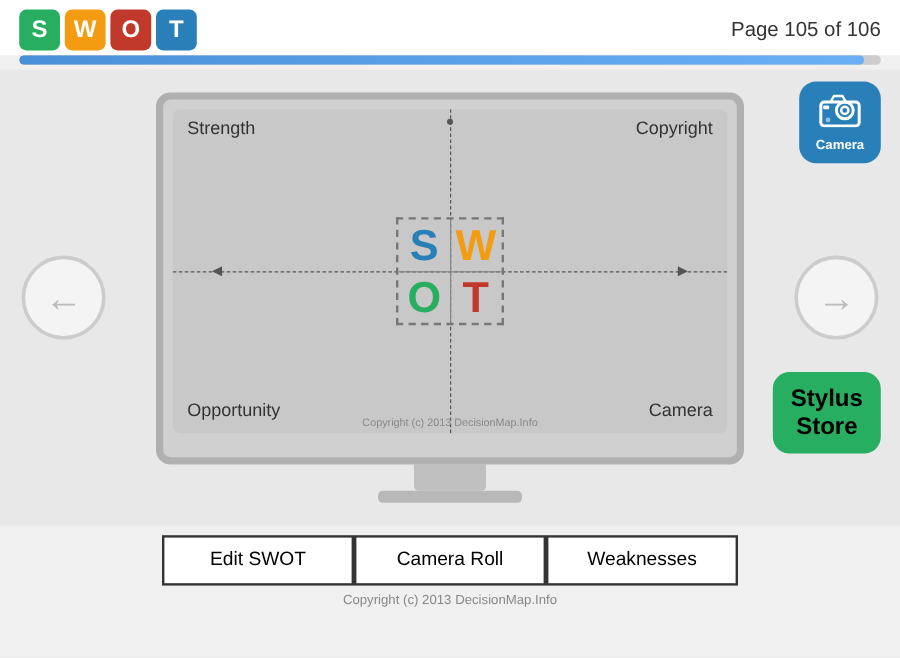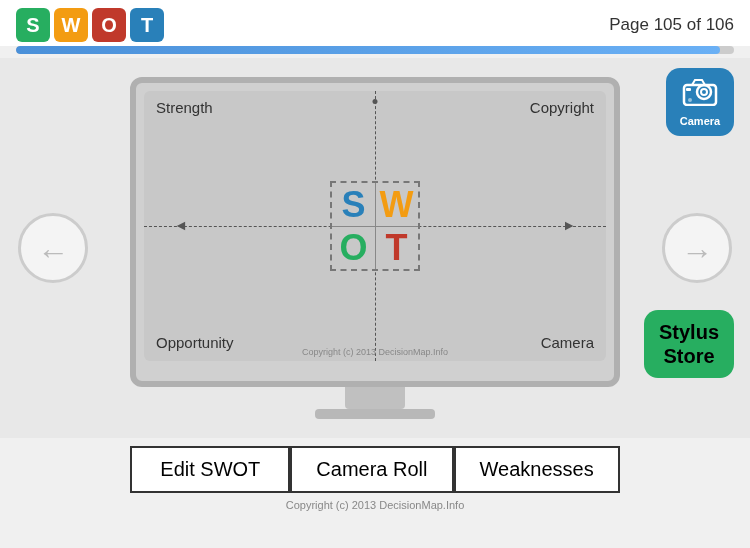--- a/index.html
+++ b/index.html
@@ -322,21 +322,21 @@
       display: flex;
       justify-content: center;
       gap: 0;
       padding: 8px 0 4px 0;
       background: #f0f0f0;
     }
 
     .bottom-btn {
       min-width: 160px;
       padding: 10px 24px;
-      font-size: 20px;
+      font-size: 16px;
       background: white;
       border: 2px solid #333;
       cursor: pointer;
       font-family: Arial, sans-serif;
     }
 
     #footer {
       text-align: center;
       font-size: 11px;
       color: #888;

